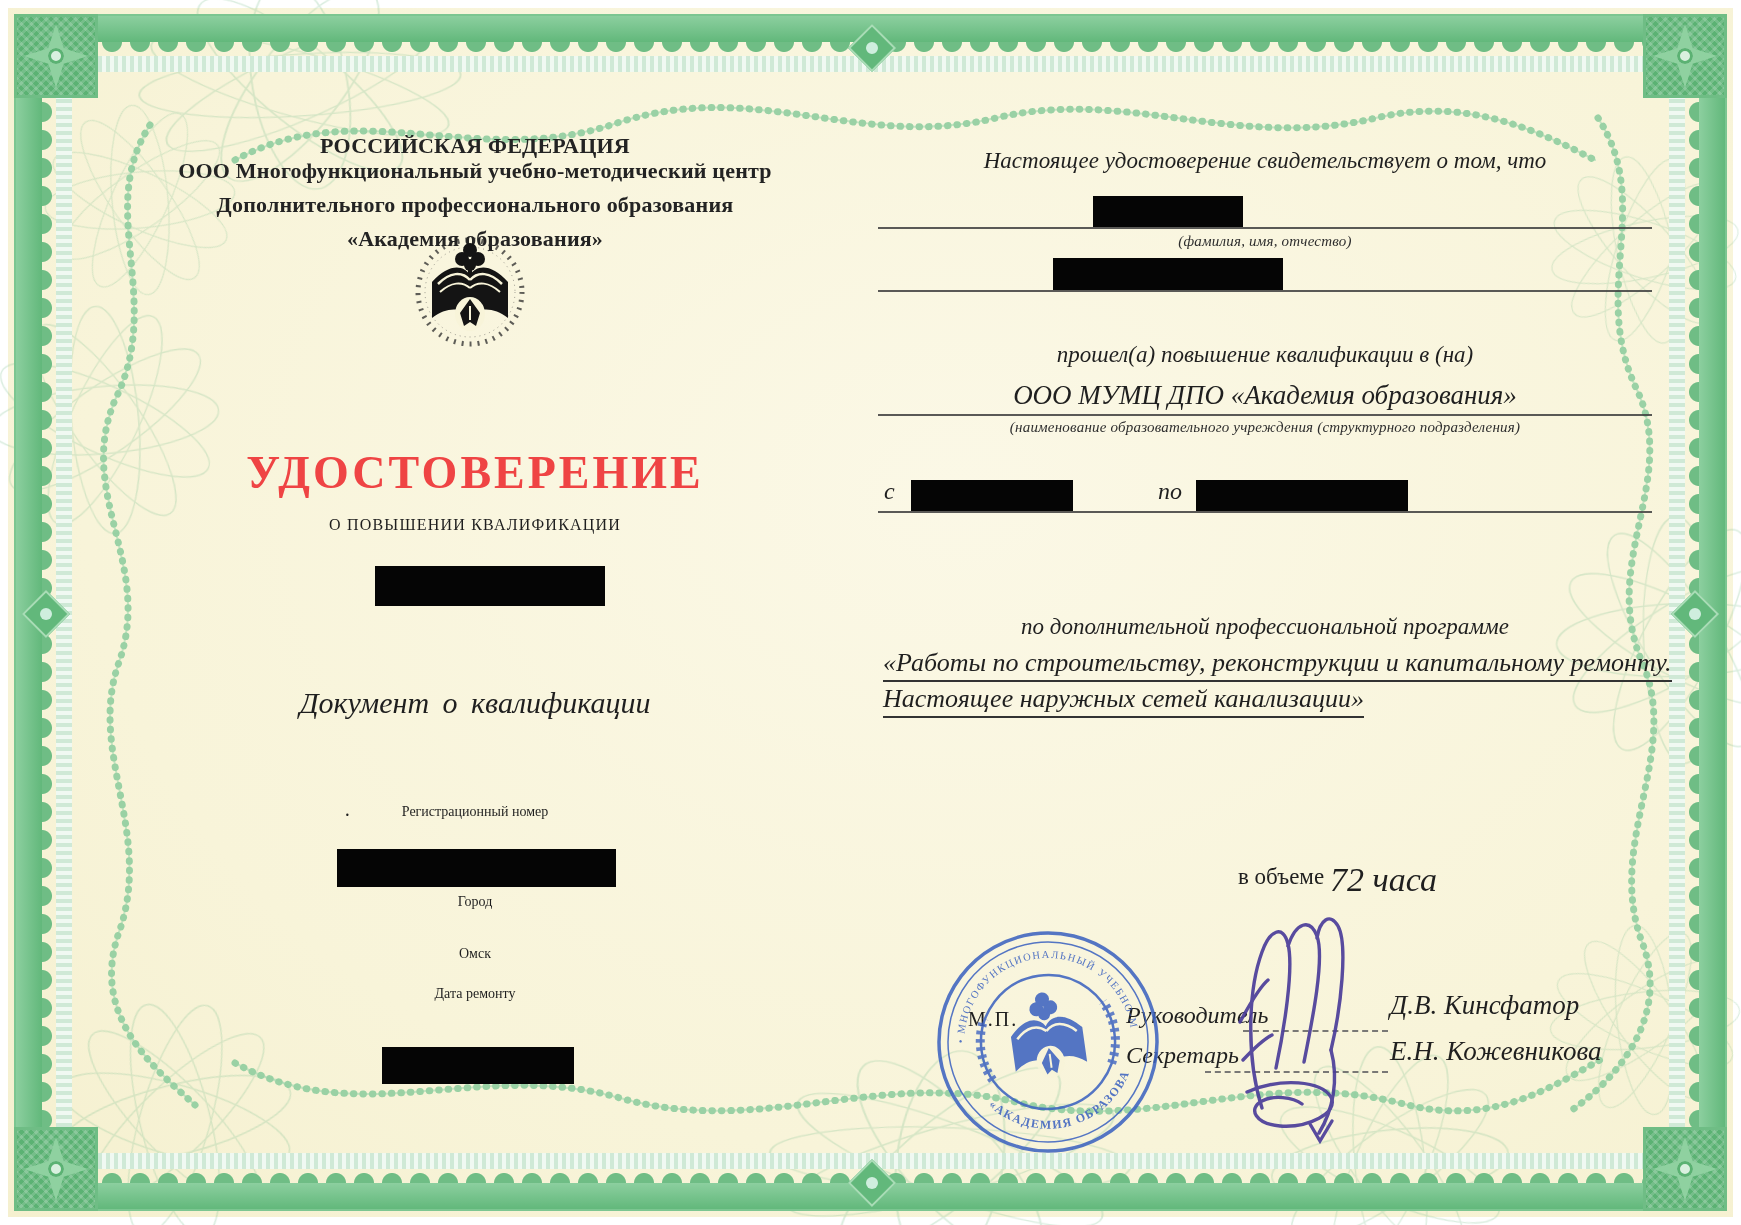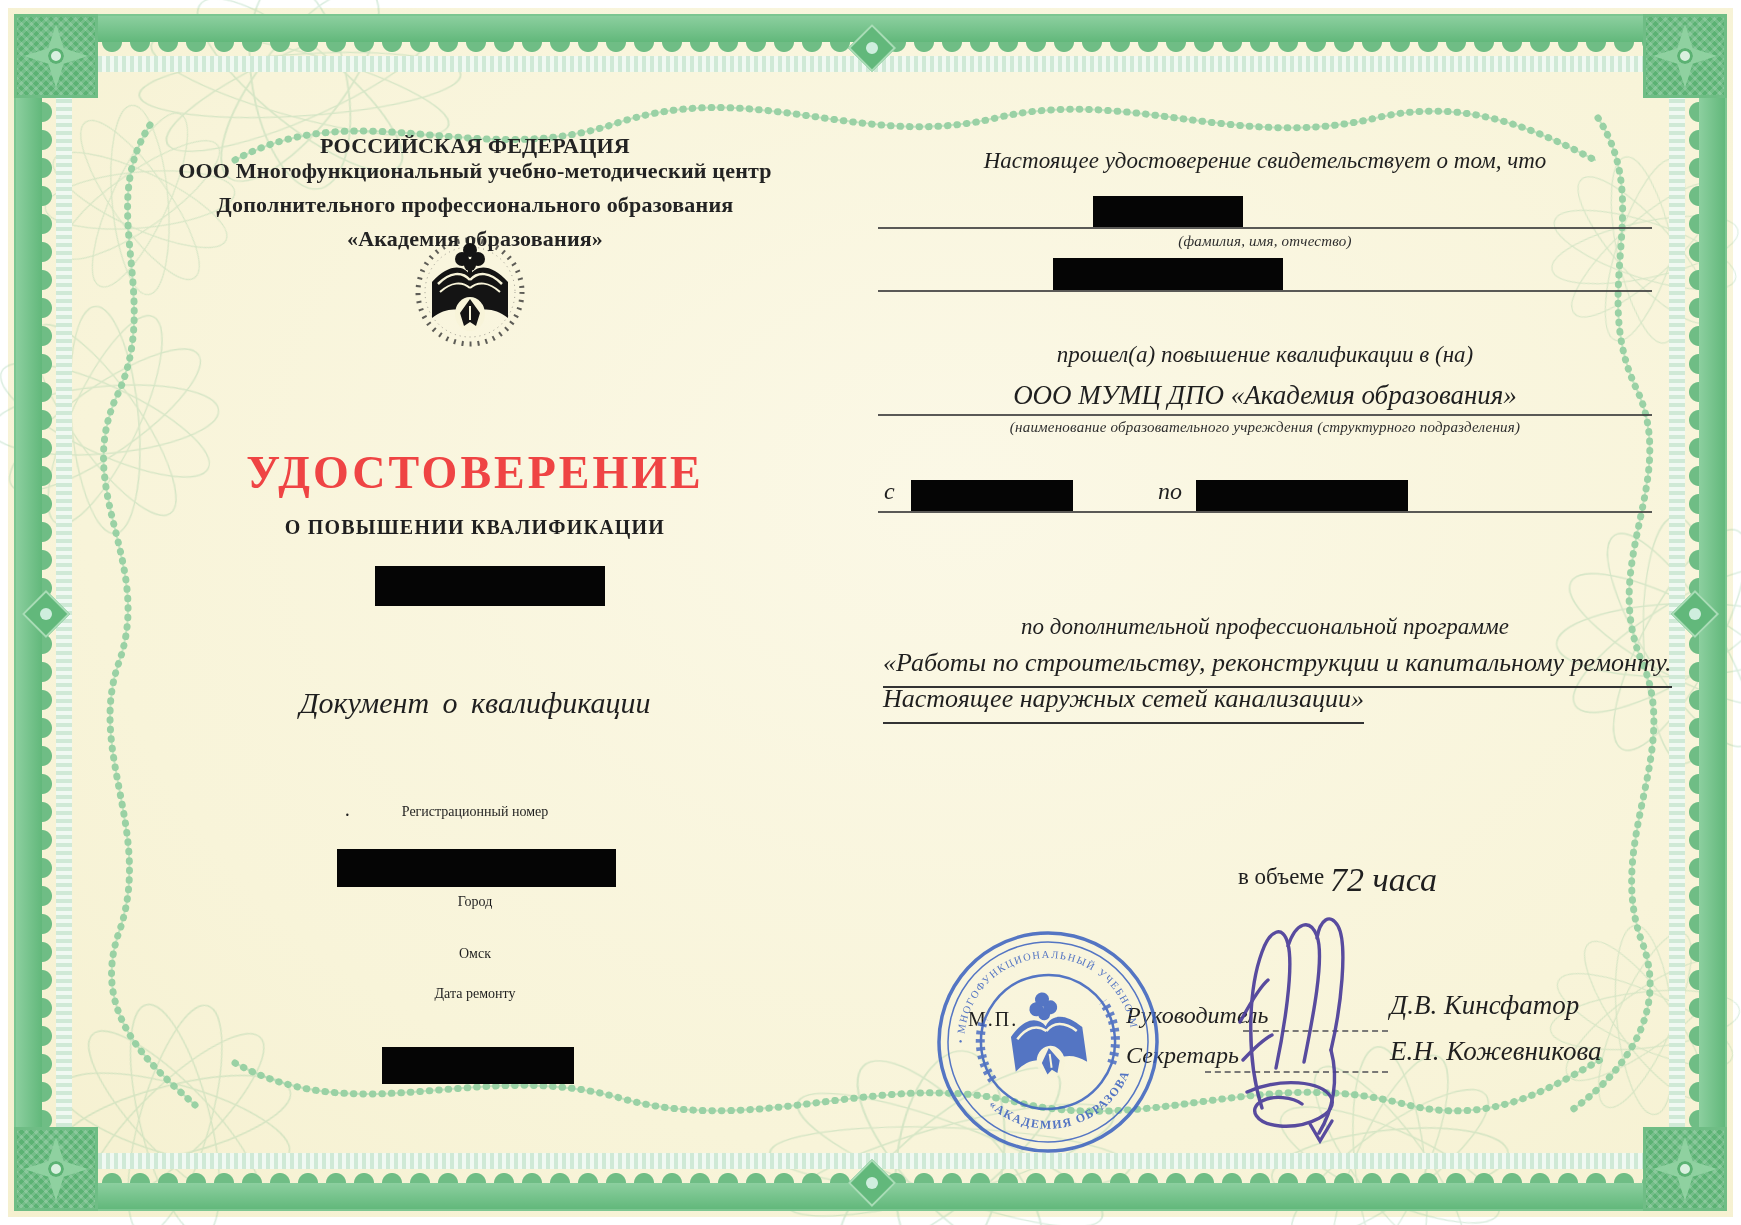--- a/index.html
+++ b/index.html
@@ -53,30 +53,30 @@
     position:absolute;width:30px;height:30px;background:#62b87b;border:2px solid #a9dcb6;
     transform:rotate(45deg);pointer-events:none;
   }
   .mid-diamond::after{content:"";position:absolute;inset:9px;background:#cfeede;border-radius:50%;}
   
   .txt{position:absolute;white-space:nowrap;}
   .center-left{left:140px;width:670px;text-align:center;}
   .center-right{left:875px;width:780px;text-align:center;font-style:italic;}
   .org-line{font-weight:bold;font-size:22px;letter-spacing:.2px;color:#232323;}
   .cert-title{font-weight:bold;font-size:46px;letter-spacing:3px;color:#ef4444;}
-  .cert-subtitle{font-weight:bold;font-size:20px;letter-spacing:1.2px;}
+  .cert-subtitle{font-weight:normal;font-size:16px;letter-spacing:1.2px;}
   .plain22{font-size:14px;}
   .ital{font-style:italic;}
   .redact{position:absolute;background:#050505;}
   .rule{position:absolute;height:2px;background:#3d3d3d;opacity:.85;}
   .rule-dashed{position:absolute;height:0;border-top:2px dashed #6b6b6b;opacity:.9;}
   .hint{font-size:15px;color:#2e2e2e;letter-spacing:.2px;text-align:center;}
   .stmt{font-size:23px;}
   .inst{font-size:27px;font-style:italic;}
-  .prog{font-size:26px;font-style:italic;border-bottom:2px solid #333;padding-bottom:8px;}
+  .prog{font-size:26px;font-style:italic;border-bottom:2px solid #333;padding-bottom:2px;}
   .signame{font-size:27px;font-style:italic;}
   .siglabel{font-size:24px;font-style:italic;}
   svg.decor{position:absolute;left:0;top:0;pointer-events:none;}
 </style>
 </head>
 <body>
 
 <div class="paper"></div>
 
 <svg class="decor" width="1741" height="1225">

